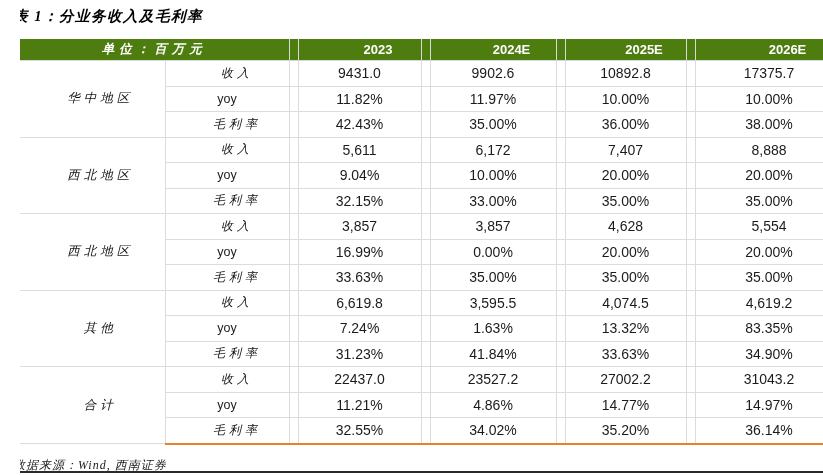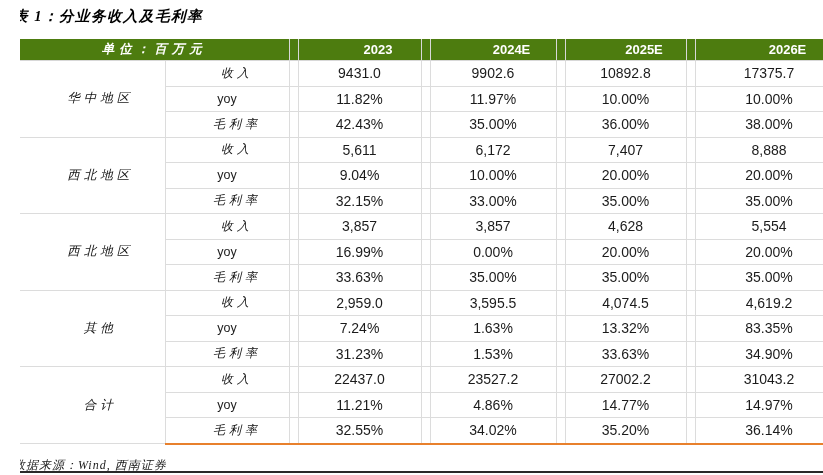--- a/index.html
+++ b/index.html
@@ -263,21 +263,21 @@
         <td class="sp"></td>
         <td class="val">35.00%</td>
         <td class="sp"></td>
         <td class="val">35.00%</td>
       </tr>
 
       <tr>
         <td class="region" rowspan="3">其他</td>
         <td class="metric cn">收入</td>
         <td class="sp"></td>
-        <td class="val">2,959.0</td>
+        <td class="val">6,619.8</td>
         <td class="sp"></td>
         <td class="val">3,595.5</td>
         <td class="sp"></td>
         <td class="val">4,074.5</td>
         <td class="sp"></td>
         <td class="val">4,619.2</td>
       </tr>
       <tr>
         <td class="metric en">yoy</td>
         <td class="sp"></td>
@@ -287,21 +287,21 @@
         <td class="sp"></td>
         <td class="val">13.32%</td>
         <td class="sp"></td>
         <td class="val">83.35%</td>
       </tr>
       <tr>
         <td class="metric cn">毛利率</td>
         <td class="sp"></td>
         <td class="val">31.23%</td>
         <td class="sp"></td>
-        <td class="val">1.53%</td>
+        <td class="val">41.84%</td>
         <td class="sp"></td>
         <td class="val">33.63%</td>
         <td class="sp"></td>
         <td class="val">34.90%</td>
       </tr>
 
       <tr>
         <td class="region" rowspan="3">合计</td>
         <td class="metric cn">收入</td>
         <td class="sp"></td>

